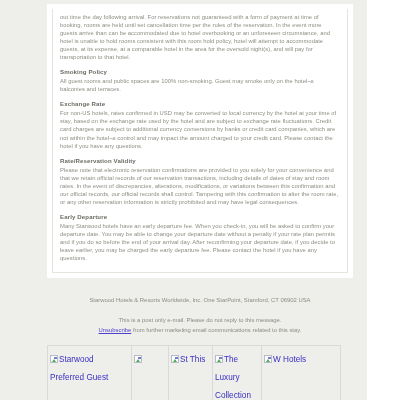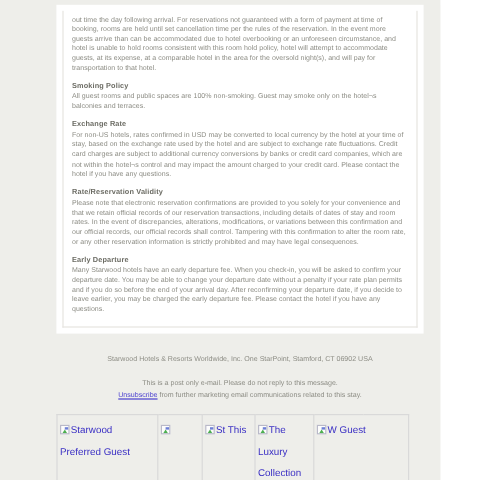--- a/index.html
+++ b/index.html
@@ -181,21 +181,21 @@
           <td>
             <span class="brokenimg bi-blank"><span class="bi-ico"></span></span>
           </td>
           <td>
             <span class="brokenimg"><span class="bi-ico"></span><span>St This</span></span>
           </td>
           <td>
             <span class="brokenimg"><span class="bi-ico"></span><span>The Luxury Collection</span></span>
           </td>
           <td colspan="2">
-            <span class="brokenimg"><span class="bi-ico"></span><span>W Guest</span></span>
+            <span class="brokenimg"><span class="bi-ico"></span><span>W Hotels</span></span>
           </td>
         </tr>
 
       </tbody>
         </table>
     </div>
 
   </div>
 </div>
 

